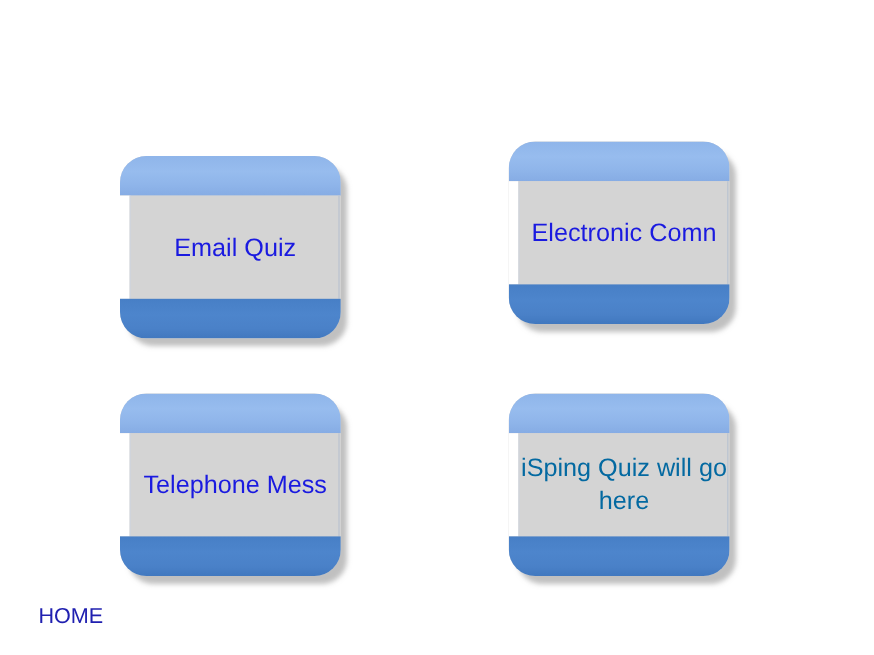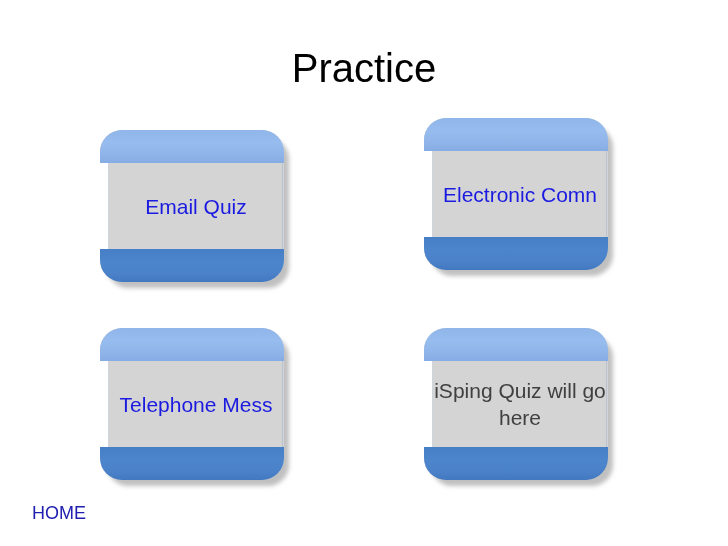--- a/index.html
+++ b/index.html
@@ -125,40 +125,39 @@
     font-size: 21px;
     line-height: 27px;
     text-align: center;
     white-space: nowrap;
     color: #1a1ae0;
   }
   .btn .btn-label.wrap {
     white-space: normal;
   }
   .btn .btn-label.white {
-    color: #404040;
+    color: #0369a1;
   }
 
   
   #home-link {
     position: absolute;
     left: 32px;
     top: 503px;
     font-size: 18px;
     line-height: 20px;
     color: #2020b0;
     white-space: nowrap;
   }
 </style>
 </head>
 <body>
 
 <div id="slide">
 
-  <div id="slide-title">Practice</div>
 
   <div class="btn" style="left:100px; top:130px;">
     <div class="band-top"></div>
     <div class="panel"></div>
     <div class="left-strip"></div>
     <div class="left-edge"></div>
     <div class="right-edge"></div>
     <div class="band-bottom"></div>
     <div class="btn-label">Email Quiz</div>
   </div>

